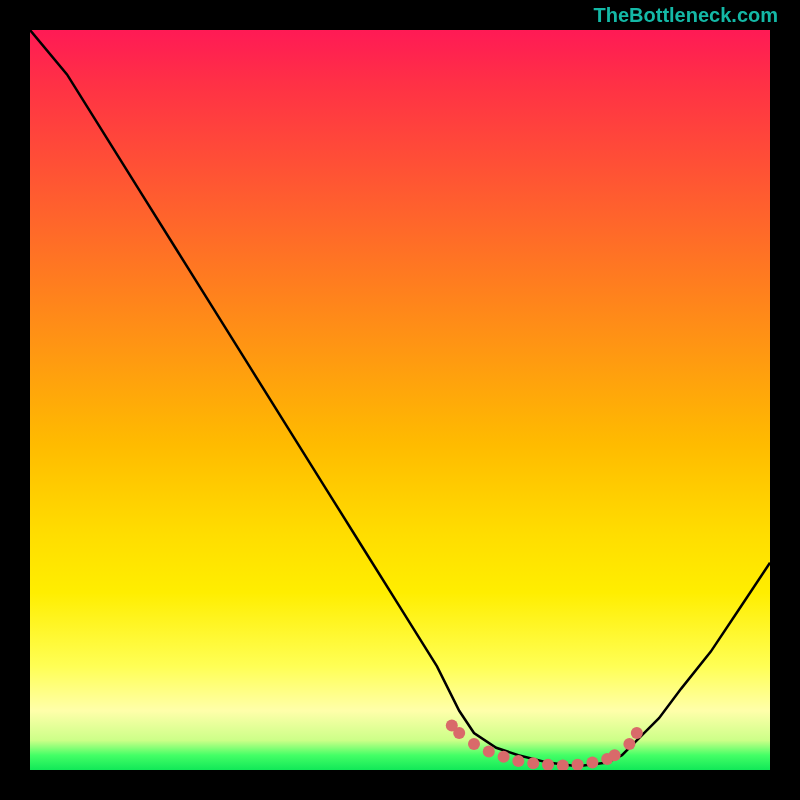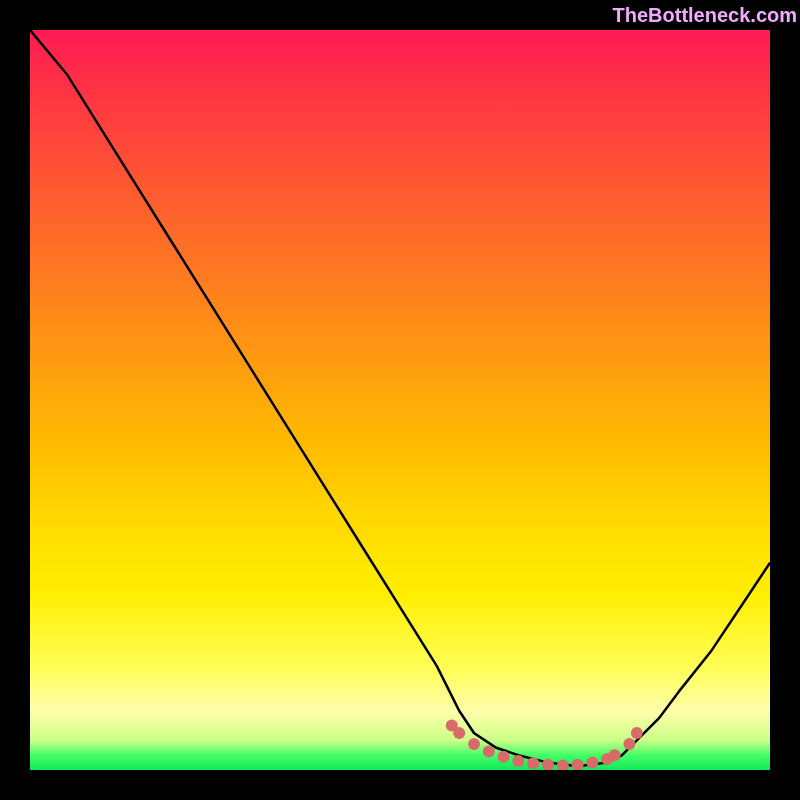--- a/index.html
+++ b/index.html
@@ -7,22 +7,22 @@
     width: 800px;
     height: 800px;
     background: #000;
     position: relative;
     font-family: Arial, sans-serif;
     overflow: hidden;
   }
   .attribution {
     position: absolute;
     top: 4px;
-    right: 3px;
-    color: #f0abfc;
+    right: 22px;
+    color: #14b8a6;
     font-size: 20px;
     font-weight: bold;
     z-index: 10;
   }
   .plot-area {
     position: absolute;
     left: 30px;
     top: 30px;
     width: 740px;
     height: 740px;

